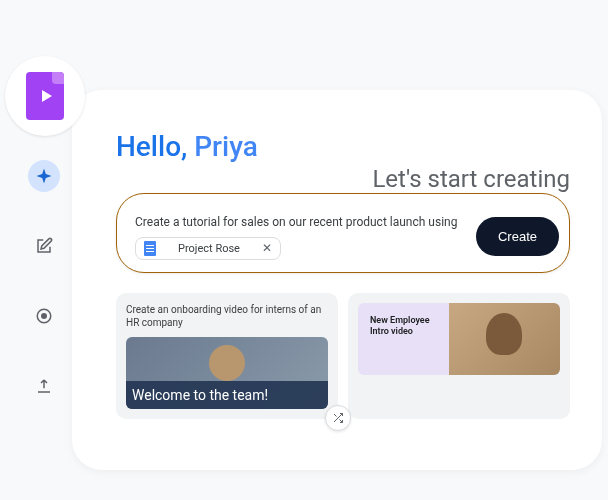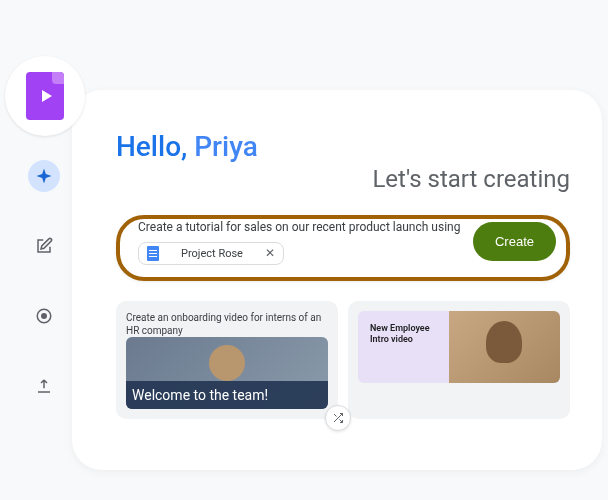--- a/index.html
+++ b/index.html
@@ -105,25 +105,24 @@
   display: inline;
 }
 .greeting-sub {
   font-size: 24px;
   font-weight: 400;
   color: #5f6368;
   margin-top: 2px;
   text-align: right;
 }
 .prompt-bar {
-  margin-top: 22px;
-  background: #fff;
-  border: 4px solid #a16207;
+  background: #fff;
+  border: 1px solid #a16207;
   border-radius: 28px;
-  padding: 0 10px 12px 18px;
+  padding: 20px 10px 12px 18px;
   box-shadow: 0 1px 3px rgba(60,64,67,0.1);
   display: flex;
   align-items: flex-start;
   gap: 10px;
 }
 .prompt-content {
   flex: 1;
 }
 .prompt-text {
   font-size: 12px;
@@ -158,21 +157,21 @@
   height: 1px;
   background: #fff;
   box-shadow: 0 3px 0 #fff, 0 6px 0 #fff;
 }
 .chip-close {
   font-size: 12px;
   color: #5f6368;
   cursor: pointer;
 }
 .create-btn {
-  background: #4d7c0f;
+  background: #0f172a;
   color: #fff;
   border: none;
   border-radius: 22px;
   padding: 12px 22px;
   font-size: 13px;
   font-weight: 500;
   cursor: pointer;
   align-self: center;
 }
 .suggestions {
@@ -181,20 +180,21 @@
   margin-top: 20px;
   position: relative;
 }
 .sugg-card {
   flex: 1;
   background: #f1f3f4;
   border-radius: 10px;
   padding: 10px 10px 10px 10px;
   display: flex;
   flex-direction: column;
+  gap: 8px;
   cursor: pointer;
   min-width: 0;
 }
 .sugg-text {
   font-size: 10px;
   line-height: 1.3;
   color: #3c4043;
   min-height: 26px;
 }
 .sugg-thumb {

